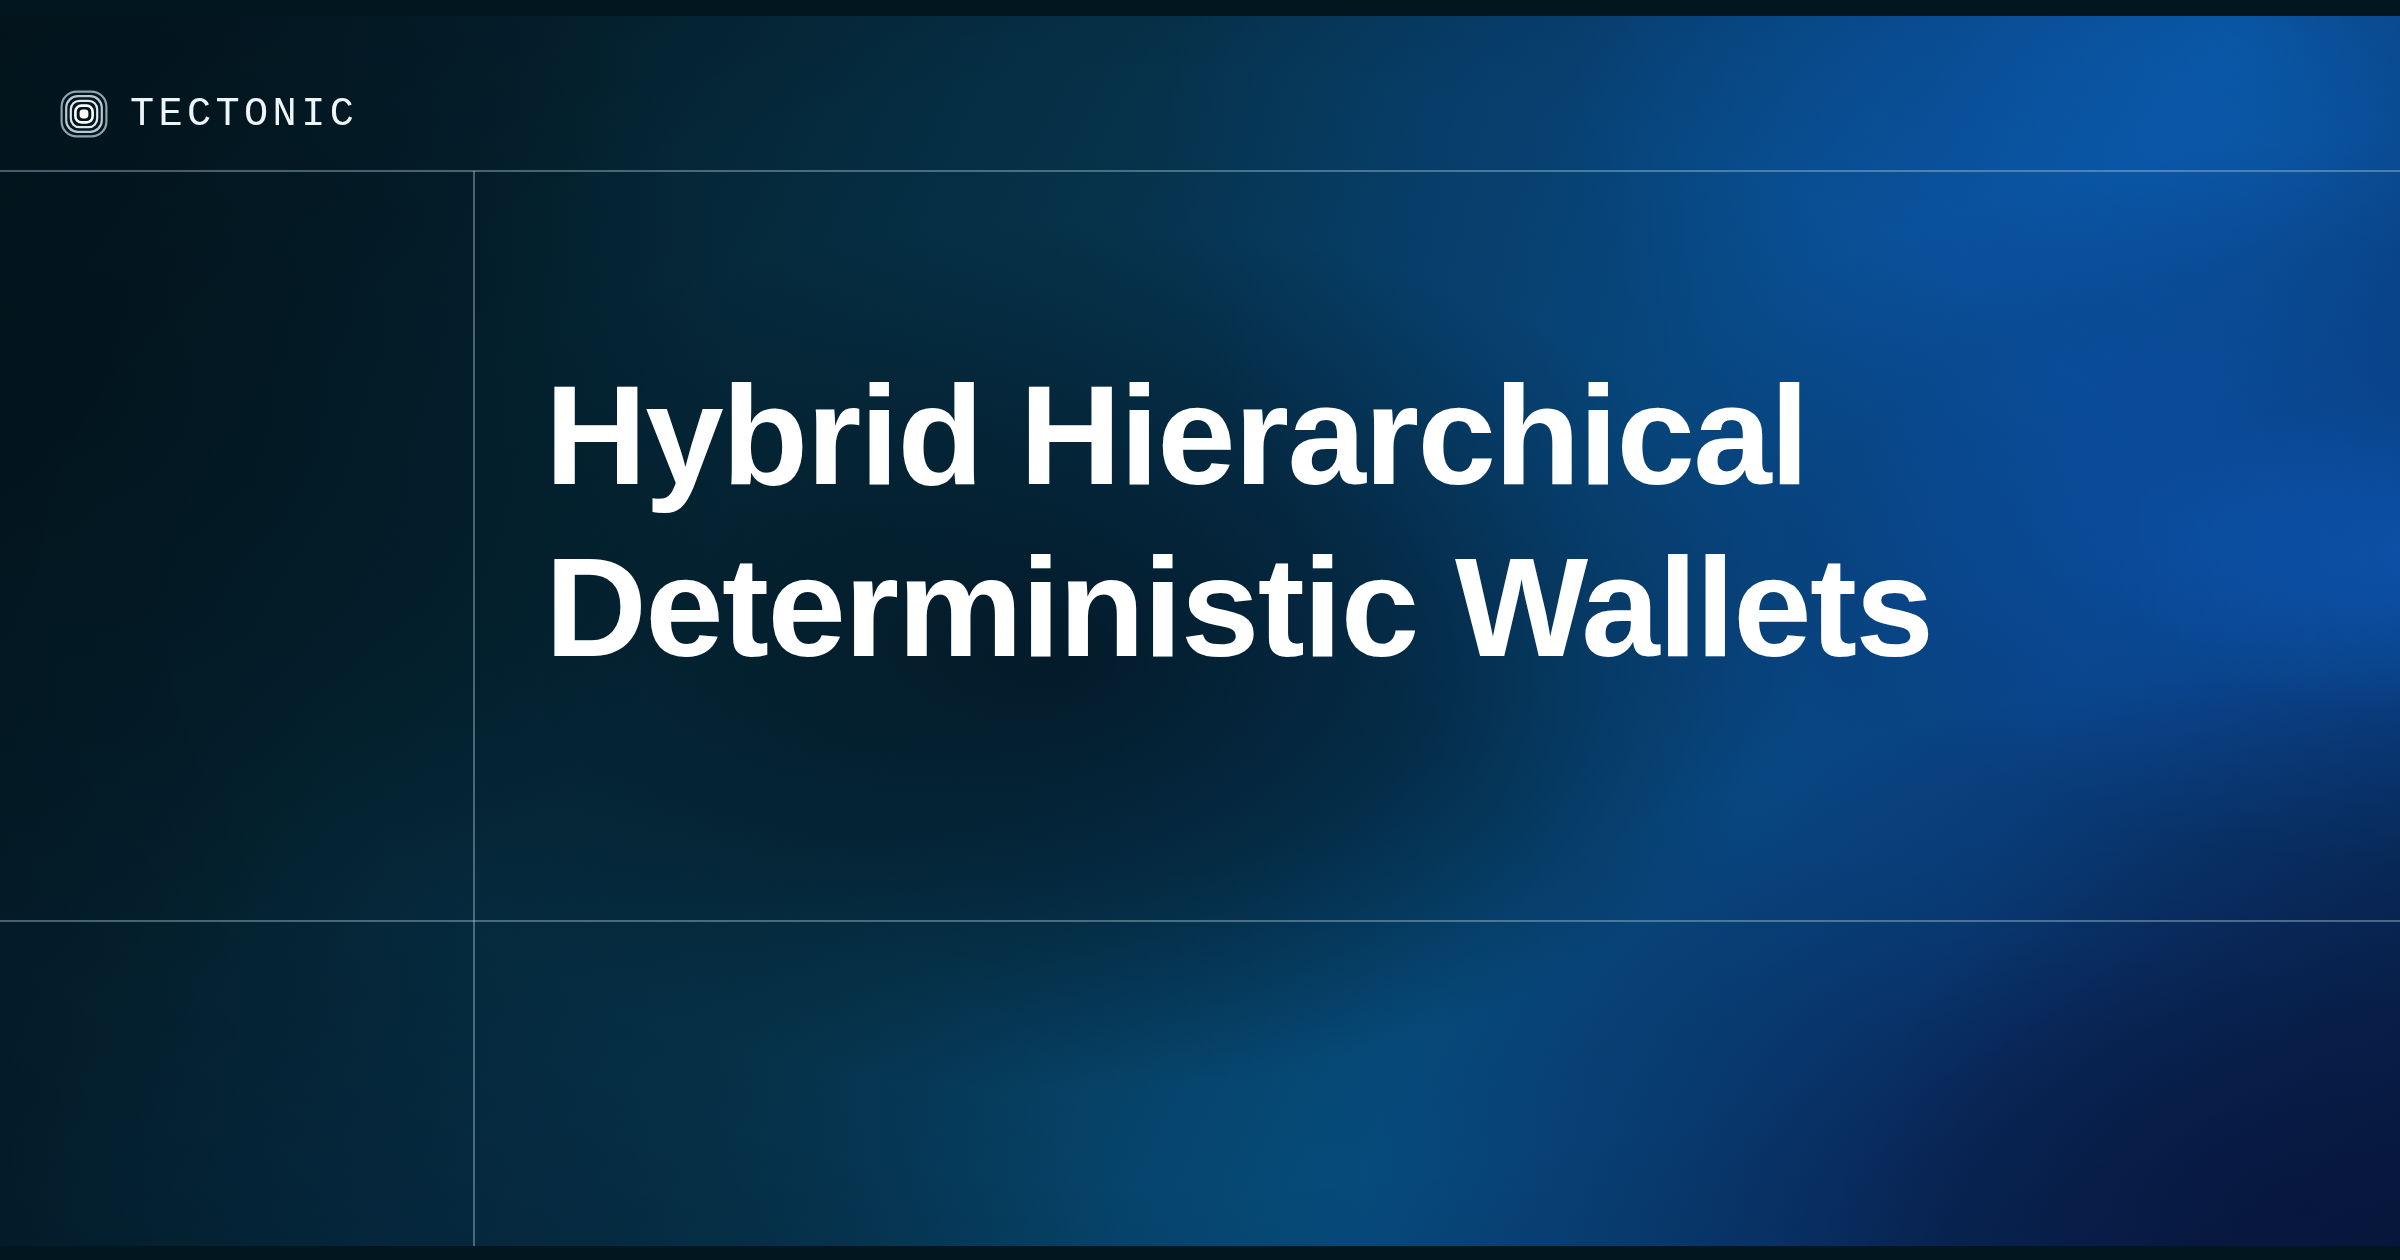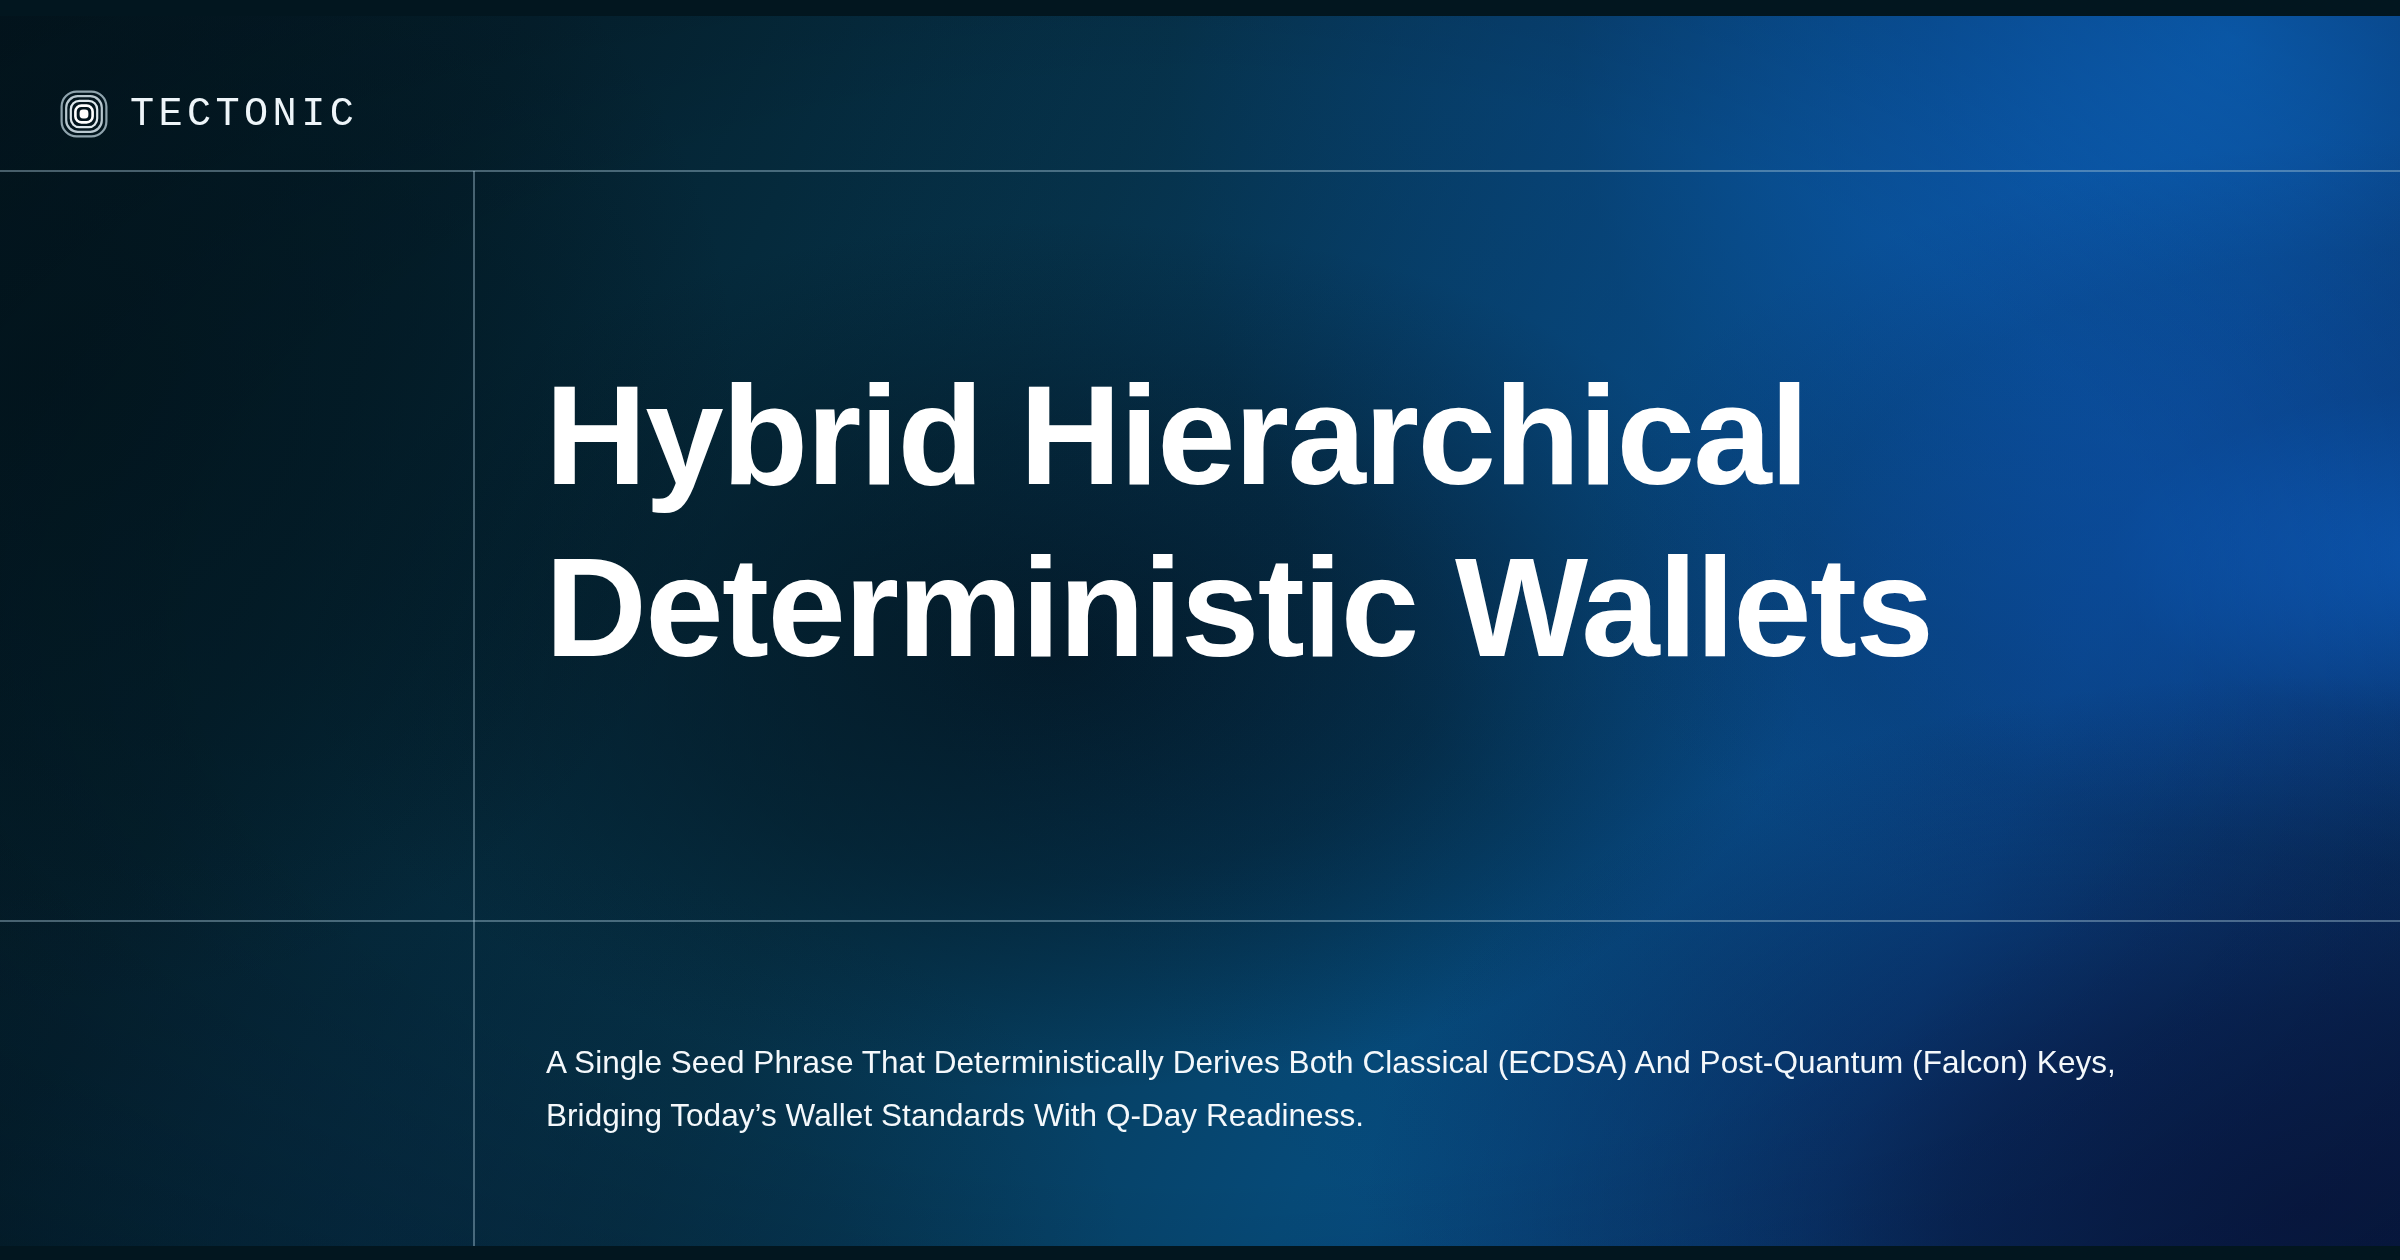--- a/index.html
+++ b/index.html
@@ -180,15 +180,14 @@
       <rect x="10.8" y="10.8" width="26.4" height="26.4" rx="8.6" ry="8.6" fill="none" stroke="#dde7ec" stroke-width="2.2"></rect>
       <rect x="15.4" y="15.6" width="17.2" height="16.8" rx="6" ry="6" fill="none" stroke="#ffffff" stroke-width="2.6"></rect>
       <rect x="19.6" y="19.6" width="8.8" height="8.8" rx="3.4" ry="3.4" fill="#ffffff"></rect>
     </svg>
     <span class="brand-word">TECTONIC</span>
   </div>
 
   <h1 class="headline">Hybrid Hierarchical
 Deterministic Wallets</h1>
 
-  <p class="subtitle">A Single Seed Phrase That Deterministically Derives Both Classical (ECDSA) And Post-Quantum (Falcon) Keys, Bridging Today’s Wallet Standards With Q-Day Readiness.</p>
 
 </div>
 
 </body></html>

